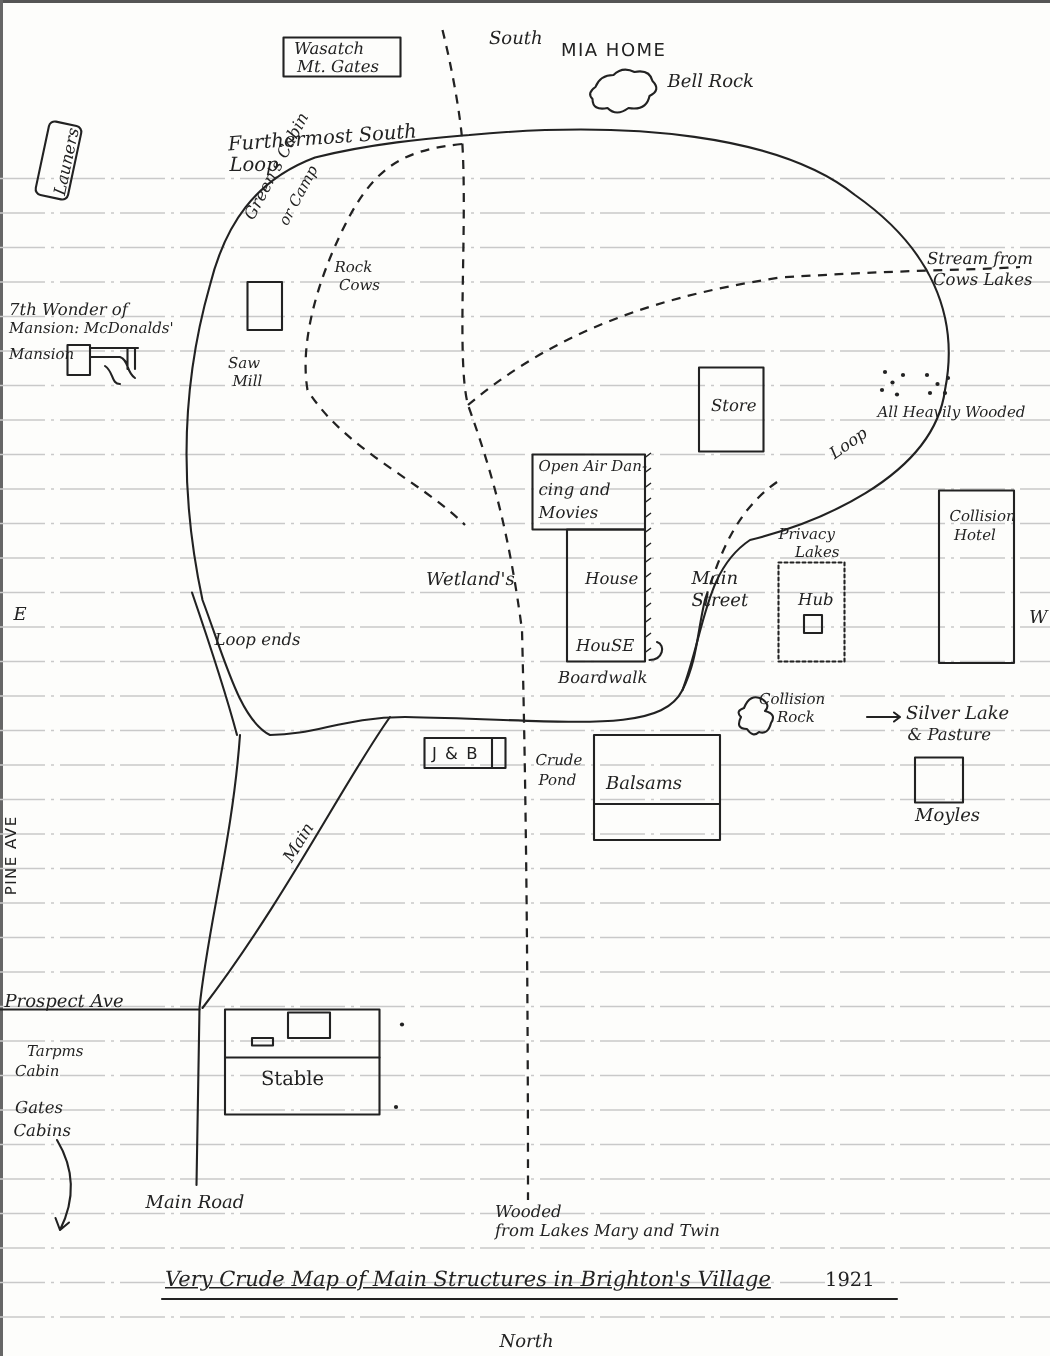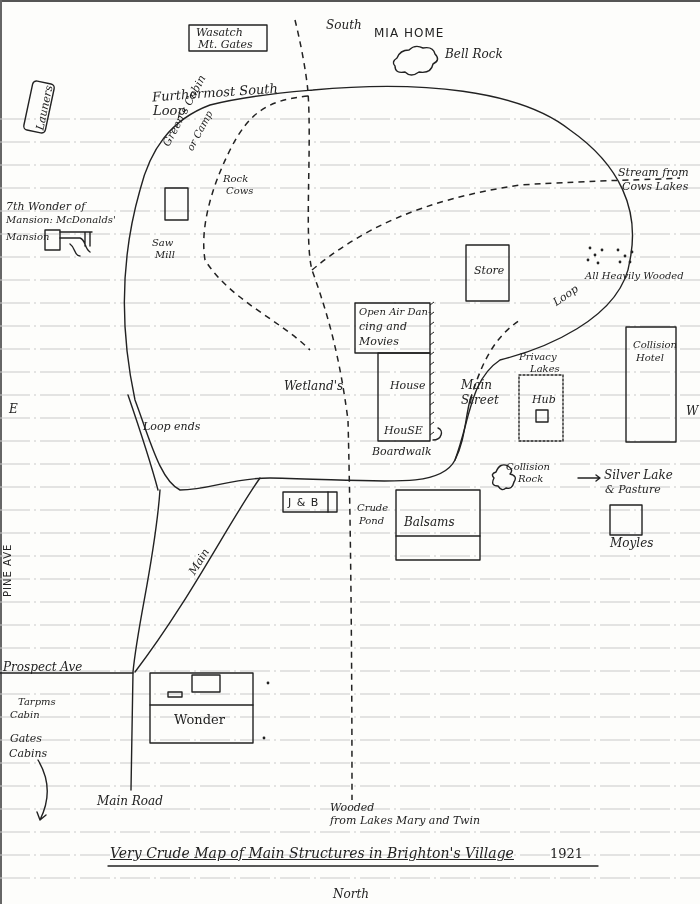--- a/index.html
+++ b/index.html
@@ -196,19 +196,19 @@
 <div class="lbl s12" style="left:604px;top:469px">Silver Lake</div>
 <div class="lbl s11" style="left:605px;top:484px">&amp; Pasture</div>
 <div class="lbl s12" style="left:610px;top:537px">Moyles</div>
 <div class="lbl s10 caps" style="left:-18px;top:565px;transform:rotate(-90deg)">PINE AVE</div>
 <div class="lbl s11" style="left:185px;top:556px;transform:rotate(-58deg)">Main</div>
 <div class="lbl s12" style="left:3px;top:661px">Prospect Ave</div>
 <div class="lbl s10" style="left:18px;top:697px">Tarpms</div>
 <div class="lbl s10" style="left:10px;top:710px">Cabin</div>
 <div class="lbl s11" style="left:10px;top:733px">Gates</div>
 <div class="lbl s11" style="left:9px;top:748px">Cabins</div>
-<div class="lbl s13" style="left:174px;top:713px;font-style:normal">Wonder</div>
+<div class="lbl s13" style="left:174px;top:713px;font-style:normal">Stable</div>
 <div class="lbl s12" style="left:97px;top:795px">Main Road</div>
 <div class="lbl s11" style="left:330px;top:802px">Wooded</div>
 <div class="lbl s11" style="left:330px;top:815px">from Lakes Mary and Twin</div>
 <div class="lbl title" style="left:110px;top:846px">Very Crude Map of Main Structures in Brighton's Village</div>
 <div class="lbl s13" style="left:550px;top:847px;font-style:normal">1921</div>
 <div class="lbl s12" style="left:333px;top:888px">North</div>
 
 </body></html>

